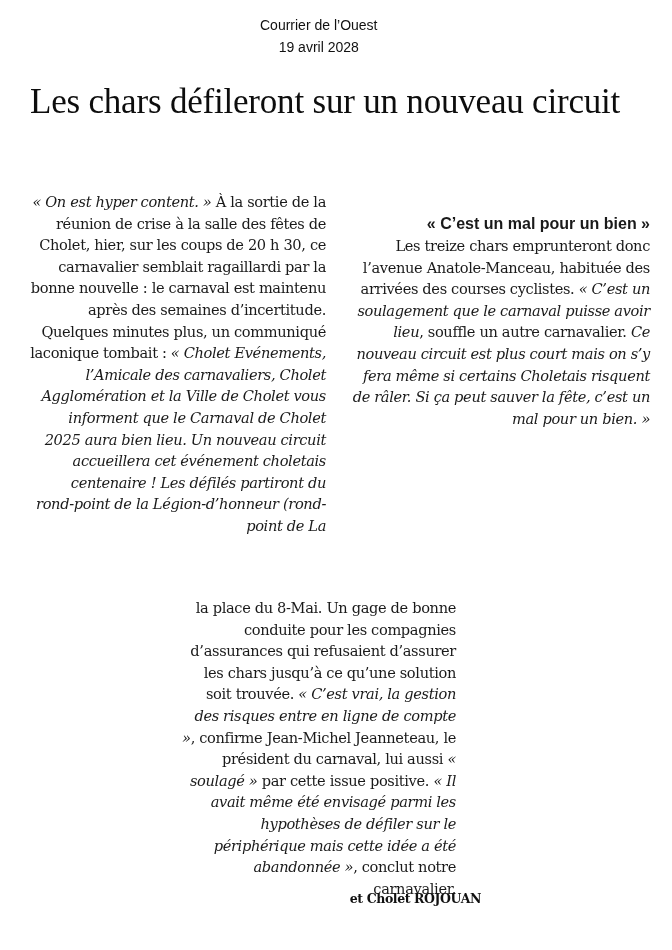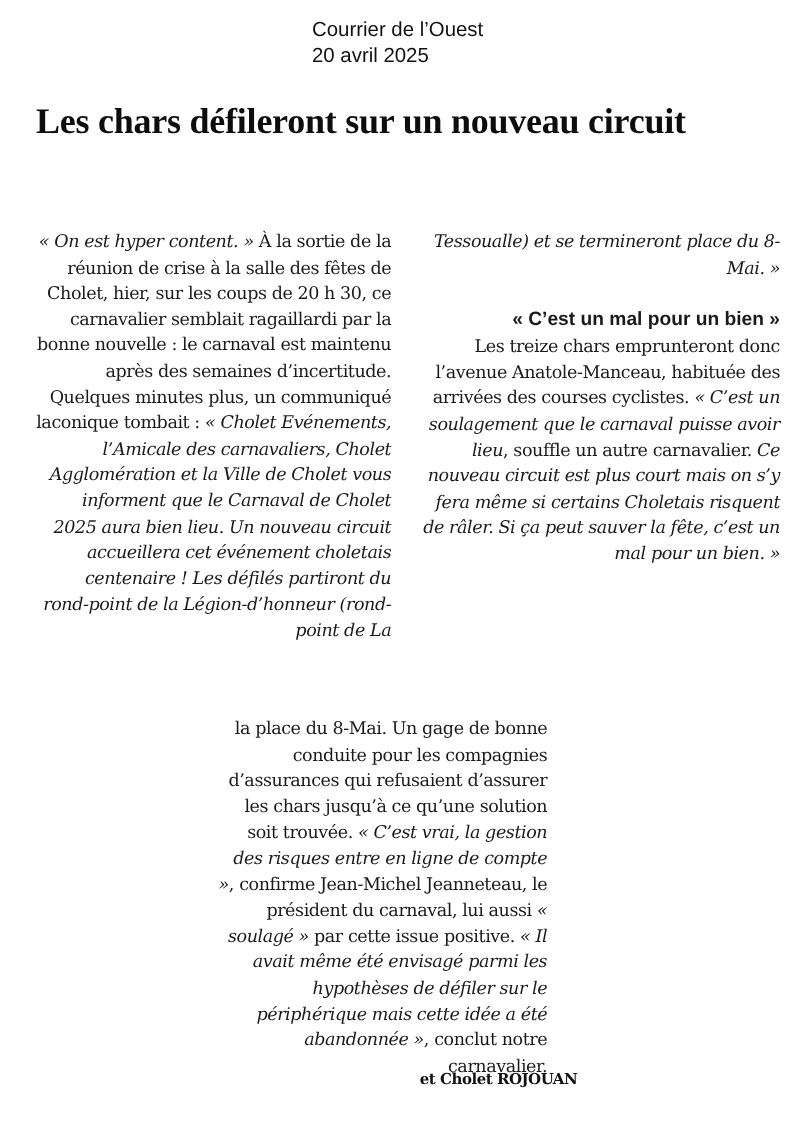--- a/index.html
+++ b/index.html
@@ -1,44 +1,43 @@
 <!DOCTYPE html>
 <html><head>
 <meta charset="utf-8">
 <style>
   html, body { margin: 0; padding: 0; background: #ffffff; }
   body { width: 672px; height: 950px; position: relative; overflow: hidden; color: #161616; }
-  .source { position: absolute; left: 260px; top: 14px; font-family: "Liberation Sans", sans-serif; font-size: 17px; line-height: 22px; color: #111; }
-  .headline { position: absolute; left: 30px; top: 84px; margin: 0; font-family: "Liberation Serif", serif; font-weight: bold; font-size: 30px; line-height: 36px; color: #0d0d0d; letter-spacing: -0.2px; }
+  .source { position: absolute; left: 260px; top: 14px; font-family: "Liberation Sans", sans-serif; font-size: 14px; line-height: 22px; color: #111; text-align: center; }
+  .headline { position: absolute; left: 30px; top: 84px; margin: 0; font-family: "Liberation Serif", serif; font-weight: normal; font-size: 35px; line-height: 36px; color: #0d0d0d; letter-spacing: -0.2px; }
   .col { position: absolute; font-family: "DejaVu Serif", serif; font-size: 14.6px; line-height: 21.6px; text-align: justify; color: #1a1a1a; margin-top: 45px; }
   .col p { margin: 0; text-align: right; }
   .col1 { left: 30px; top: 146px; width: 296px; letter-spacing: -0.35px; }
   .col2 { left: 352px; top: 146px; width: 298px; letter-spacing: -0.35px; }
   .col3 { left: 178px; top: 552px; width: 278px; letter-spacing: -0.35px; }
   .i { font-style: italic; }
   .subhead { font-family: "Liberation Sans", sans-serif; font-weight: bold; font-size: 16px; line-height: 22px; margin: 0 0 0 0; text-align: left; letter-spacing: 0; }
   .spacer { height: 22px; }
   .byline { position: absolute; right: 191px; top: 888px; text-align: right; font-family: "DejaVu Serif", serif; font-weight: bold; font-size: 12.5px; line-height: 22px; letter-spacing: -0.4px; color: #111; }
 </style>
 </head>
 <body>
 
 <div class="source">
   <div>Courrier de l’Ouest</div>
-  <div>20 avril 2025</div>
+  <div>19 avril 2028</div>
 </div>
 
 <h1 class="headline">Les chars défileront sur un nouveau circuit</h1>
 
 <div class="col col1">
   <p><span class="i">« On est hyper content. »</span><span> À la sortie de la réunion de crise à la salle des fêtes de Cholet, hier, sur les coups de 20 h 30, ce carnavalier semblait ragaillardi par la bonne nouvelle : le carnaval est maintenu après des semaines d’incertitude. Quelques minutes plus, un communiqué laconique tombait : </span><span class="i">« Cholet Evénements, l’Amicale des carnavaliers, Cholet Agglomération et la Ville de Cholet vous informent que le Carnaval de Cholet 2025 aura bien lieu. Un nouveau circuit accueillera cet événement choletais centenaire ! Les défilés partiront du rond-point de la Légion-d’honneur (rond-point de La</span></p>
 </div>
 
 <div class="col col2">
-  <p class="i">Tessoualle) et se termineront place du 8-Mai. »</p>
   <div class="spacer"></div>
   <p class="subhead">« C’est un mal pour un bien »</p>
   <p><span>Les treize chars emprunteront donc l’avenue Anatole-Manceau, habituée des arrivées des courses cyclistes. </span><span class="i">« C’est un soulagement que le carnaval puisse avoir lieu</span><span>, souffle un autre carnavalier. </span><span class="i">Ce nouveau circuit est plus court mais on s’y fera même si certains Choletais risquent de râler. Si ça peut sauver la fête, c’est un mal pour un bien. »</span></p>
 </div>
 
 <div class="col col3">
   <p><span>la place du 8-Mai. Un gage de bonne conduite pour les compagnies d’assurances qui refusaient d’assurer les chars jusqu’à ce qu’une solution soit trouvée. </span><span class="i">« C’est vrai, la gestion des risques entre en ligne de compte »</span><span>, confirme Jean-Michel Jeanneteau, le président du carnaval, lui aussi </span><span class="i">« soulagé »</span><span> par cette issue positive. </span><span class="i">« Il avait même été envisagé parmi les hypothèses de défiler sur le périphérique mais cette idée a été abandonnée »</span><span>, conclut notre carnavalier.</span></p>
 </div>
 
 <div class="byline">

